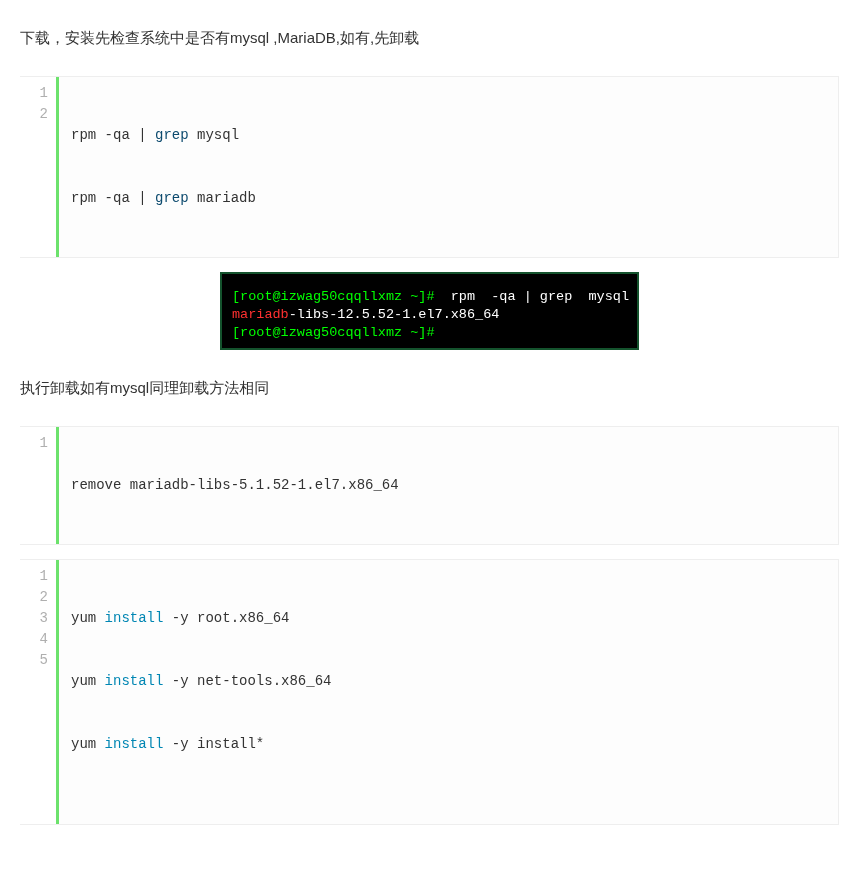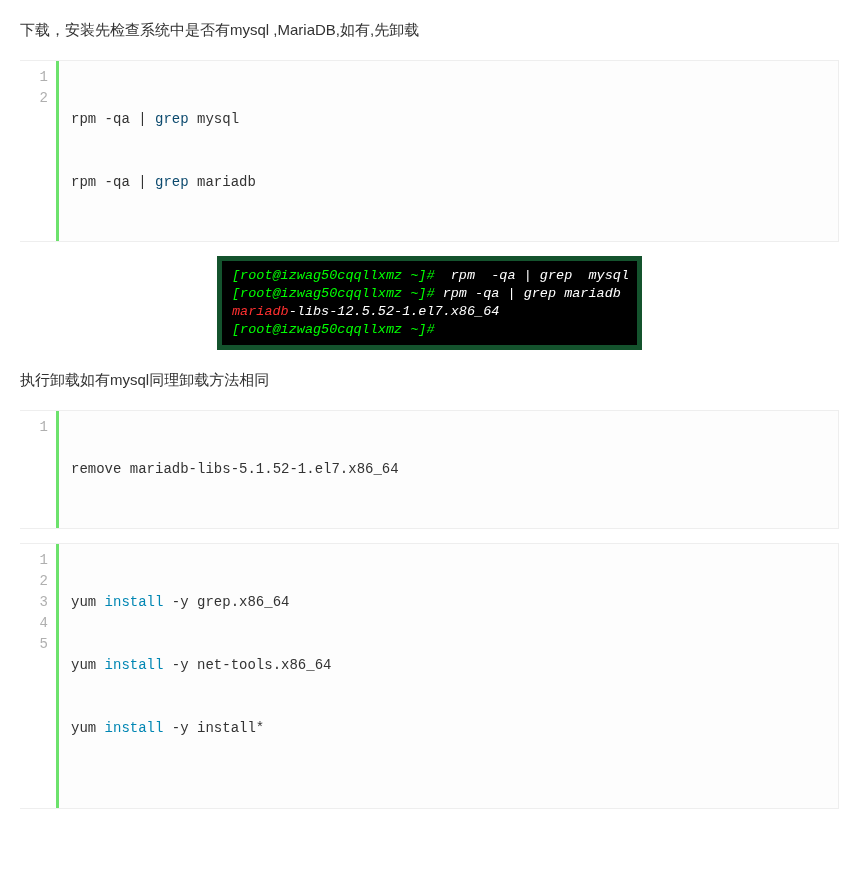--- a/index.html
+++ b/index.html
@@ -8,21 +8,21 @@
     font-family: -apple-system, BlinkMacSystemFont, "Segoe UI", "PingFang SC", "Microsoft YaHei", sans-serif;
     font-size: 15px;
     color: #333;
     background: #fff;
     width: 859px;
   }
   .content {
     padding: 0 20px 20px 20px;
   }
   p {
-    margin: 18px 0;
+    margin: 26px 0;
     line-height: 1.6;
   }
   .codeblock-wrap {
     margin: 14px 0;
     background: #fdfdfd;
     border: 1px solid #eee;
     border-left: none;
     position: relative;
     overflow-x: auto;
   }
@@ -58,27 +58,26 @@
   .kw-grep { color: #0c4a6e; }
   .kw-install { color: #0086B3; margin-top: 30px; }
 
   .terminal-wrap {
     display: flex;
     justify-content: center;
     margin: 14px 0;
   }
   .terminal {
     background: #000;
-    border: 5px solid #14532d;
-    padding: 6px 10px 6px 10px;
+    border: 2px solid #14532d;
+    padding: 14px 10px 6px 10px;
     font-family: "Courier New", monospace;
     font-size: 13.5px;
     line-height: 18px;
     width: 395px;
-    font-style: italic;
   }
   .terminal .tline { white-space: pre; }
   .t-prompt { color: #00FF00; }
   .t-white { color: #ffffff; }
   .t-red { color: #ff3030; }
 </style>
 </head>
 <body>
 
 <div class="content">
@@ -95,21 +94,20 @@
         <div class="line"><span>rpm -qa | </span><span class="kw-grep">grep</span><span> mysql</span></div>
         <div class="line"><span>rpm -qa | </span><span class="kw-grep">grep</span><span> mariadb</span></div>
       </div>
     </div>
   </div>
 
 
   <div class="terminal-wrap">
     <div class="terminal">
       <div class="tline"><span class="t-prompt">[root@izwag50cqqllxmz ~]#</span><span class="t-white">  rpm  -qa | grep  mysql</span></div>
-      <div class="tline"><span class="t-prompt">[root@izwag50cqqllxmz ~]#</span><span class="t-white"> rpm -qa | grep mariadb</span></div>
       <div class="tline"><span class="t-red">mariadb</span><span class="t-white">-libs-12.5.52-1.el7.x86_64</span></div>
       <div class="tline"><span class="t-prompt">[root@izwag50cqqllxmz ~]#</span></div>
     </div>
   </div>
 
   <p>执行卸载如有mysql同理卸载方法相同</p>
 
   <div class="codeblock-wrap">
     <div class="codeblock">
       <div class="gutter">
@@ -125,21 +123,21 @@
   <div class="codeblock-wrap">
     <div class="codeblock">
       <div class="gutter">
         <div class="ln">1</div>
         <div class="ln">2</div>
         <div class="ln">3</div>
         <div class="ln">4</div>
         <div class="ln">5</div>
       </div>
       <div class="codelines">
-        <div class="line"><span>yum </span><span class="kw-install">install</span><span> -y grep.x86_64</span></div>
+        <div class="line"><span>yum </span><span class="kw-install">install</span><span> -y root.x86_64</span></div>
         <div class="line"><span>yum </span><span class="kw-install">install</span><span> -y net-tools.x86_64</span></div>
         <div class="line"><span>yum </span><span class="kw-install">install</span><span> -y install*</span></div>
         
       </div>
     </div>
   </div>
 
 </div>
 
 </body></html>

